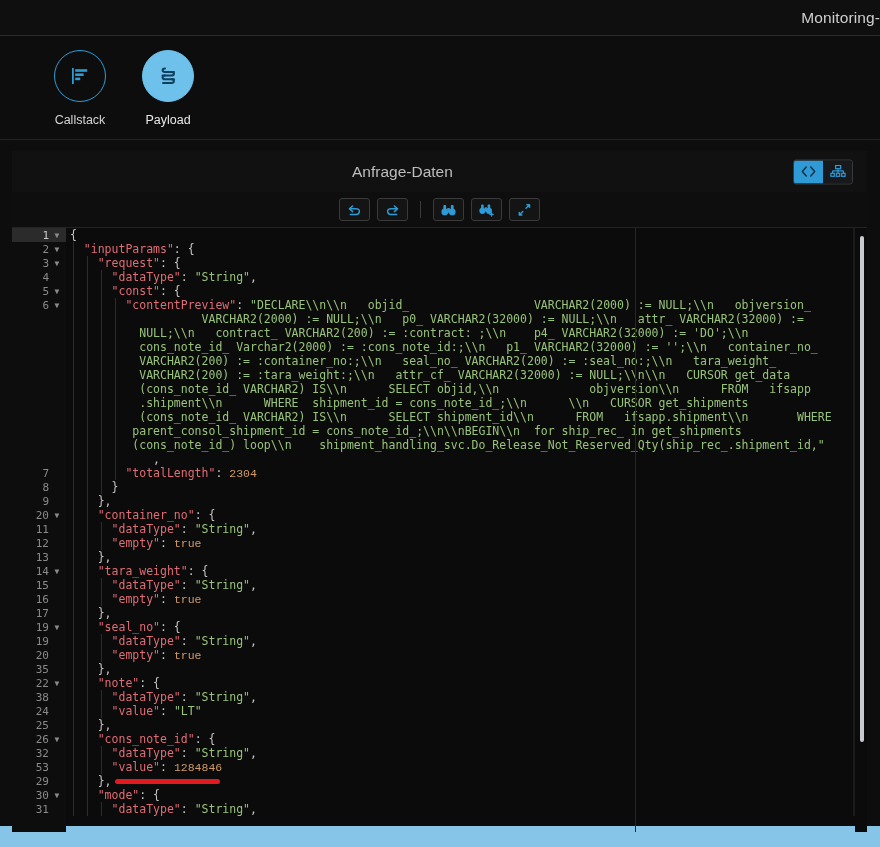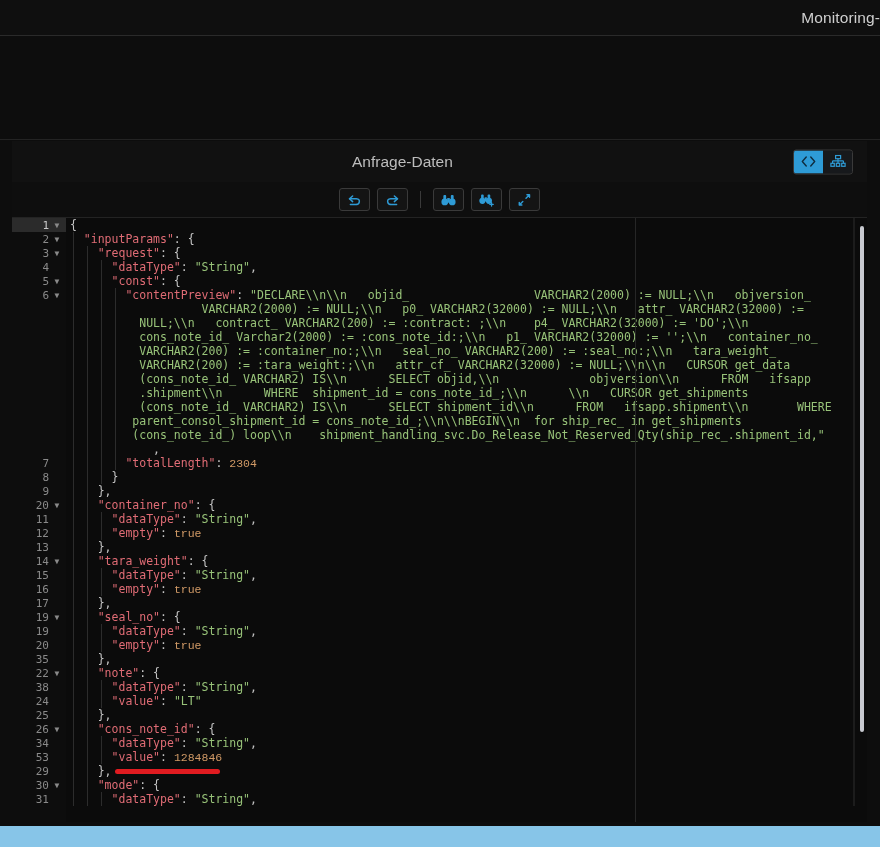--- a/index.html
+++ b/index.html
@@ -46,21 +46,21 @@
     font-family: "Liberation Sans", sans-serif;
   }
   .tab.active .tab-label { color: #e9e9e9; }
   .tab-underline {
     position: absolute; bottom: -14px; left: 6px; width: 76px; height: 3px;
     background: #2e9bd6; border-radius: 1px;
   }
 
   
   .panel {
-    position: absolute; left: 12px; top: 141px; width: 855px; height: 681px;
+    position: absolute; left: 12px; top: 151px; width: 855px; height: 681px;
     background: #121212;
   }
   .panel-header {
     position: relative; height: 41px; width: 100%;
     display: flex; align-items: center;
     background: #111111;
   }
   .panel-title {
     position: absolute; left: 340px; top: 50%; transform: translateY(-50%);
     color: #bdbdbd; font-size: 15.5px;
@@ -172,21 +172,44 @@
 </head>
 <body>
 
 <div class="titlebar">
   <span class="titlebar-text">Monitoring-</span>
 </div>
 
 <div class="tabstrip">
 
 
-
+  <div class="tab">
+    <div class="tab-circle">
+      <svg width="24" height="24" viewBox="0 0 24 24">
+        <rect x="4" y="4" width="1.8" height="16" fill="#2e9bd6"></rect>
+        <rect x="7.2" y="5.2" width="12" height="2.6" fill="#2e9bd6"></rect>
+        <rect x="7.2" y="9.4" width="8.4" height="2.6" fill="#2e9bd6"></rect>
+        <rect x="7.2" y="13.6" width="5" height="2.6" fill="#2e9bd6"></rect>
+      </svg>
+    </div>
+    <span class="tab-label">Callstack</span>
+  </div>
+
+  <div class="tab active">
+    <div class="tab-circle">
+      <svg width="26" height="26" viewBox="0 0 26 26">
+        <path d="M10 5.5 C6.8 5.5 6.8 9 10 9 L19 9" fill="none" stroke="#0d3f5e" stroke-width="2" stroke-linecap="round"></path>
+        <path d="M16.5 9 C19.7 9 19.7 12.6 16.5 12.6 L7.5 12.6" fill="none" stroke="#0d3f5e" stroke-width="2" stroke-linecap="round"></path>
+        <path d="M10 12.6 C6.8 12.6 6.8 16.2 10 16.2 L19 16.2" fill="none" stroke="#0d3f5e" stroke-width="2" stroke-linecap="round"></path>
+        <path d="M16.5 16.2 C19.7 16.2 19.7 20 16.5 20 L8 20" fill="none" stroke="#0d3f5e" stroke-width="2" stroke-linecap="round"></path>
+      </svg>
+    </div>
+    <span class="tab-label">Payload</span>
+    <div class="tab-underline"></div>
+  </div>
 
 </div>
 
 <div class="panel">
 
   <div class="panel-header">
     <span class="panel-title">Anfrage-Daten</span>
     <div class="viewtoggle">
       <div class="vt-btn active">
         <svg width="15" height="14" viewBox="0 0 16 14">
@@ -396,21 +419,21 @@
         </div>
         <div class="gutter-row">
           <span>25</span>
           <span class="fold blank">▼</span>
         </div>
         <div class="gutter-row">
           <span>26</span>
           <span class="fold">▼</span>
         </div>
         <div class="gutter-row">
-          <span>34</span>
+          <span>32</span>
           <span class="fold blank">▼</span>
         </div>
         <div class="gutter-row">
           <span>53</span>
           <span class="fold blank">▼</span>
         </div>
         <div class="gutter-row">
           <span>29</span>
           <span class="fold blank">▼</span>
         </div>

